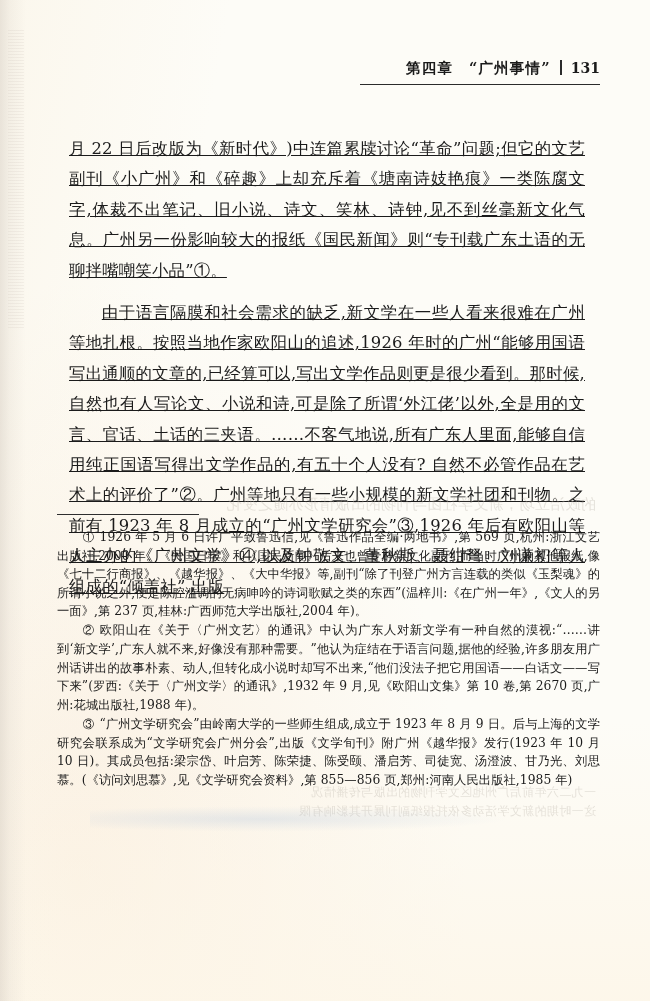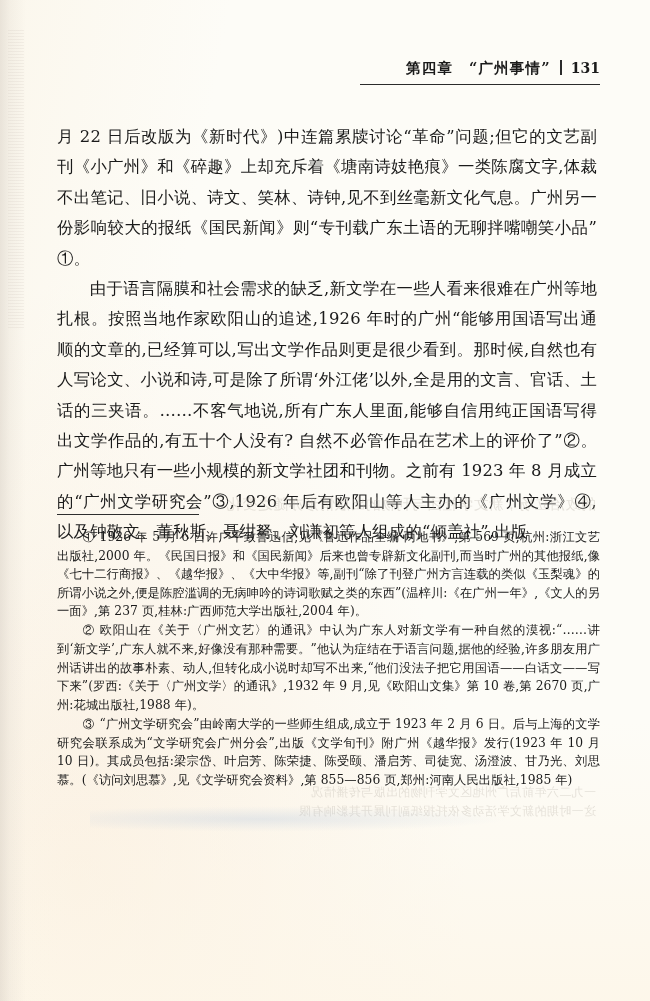--- a/index.html
+++ b/index.html
@@ -95,22 +95,23 @@
     left: 57px;
     top: 122px;
     width: 540px;
   }
   .body-para {
     font-size: 16.4px;
     line-height: 30.4px;
     text-align: justify;
     text-align-last: left;
     letter-spacing: 0.2px;
-    margin: 0;
+    margin: 12px;
     text-justify: inter-ideograph;
+    text-decoration: underline;
   }
   .body-para.indented {
     text-indent: 2em;
   }
 
   
   .fn-rule {
     position: absolute;
     left: 57px;
     top: 514px;
@@ -199,17 +200,17 @@
   <div class="fn-rule"></div>
 
   <div class="footnotes">
     <p class="footnote">
       <span class="fn-marker">①</span><span>1926 年 5 月 6 日许广平致鲁迅信,见《鲁迅作品全编·两地书》,第 569 页,杭州:浙江文艺出版社,2000 年。《民国日报》和《国民新闻》后来也曾专辟新文化副刊,而当时广州的其他报纸,像《七十二行商报》、《越华报》、《大中华报》等,副刊“除了刊登广州方言连载的类似《玉梨魂》的所谓小说之外,便是陈腔滥调的无病呻吟的诗词歌赋之类的东西”(温梓川:《在广州一年》,《文人的另一面》,第 237 页,桂林:广西师范大学出版社,2004 年)。</span>
     </p>
     <p class="footnote">
       <span class="fn-marker">②</span><span>欧阳山在《关于〈广州文艺〉的通讯》中认为广东人对新文学有一种自然的漠视:“……讲到‘新文学’,广东人就不来,好像没有那种需要。”他认为症结在于语言问题,据他的经验,许多朋友用广州话讲出的故事朴素、动人,但转化成小说时却写不出来,“他们没法子把它用国语——白话文——写下来”(罗西:《关于〈广州文学〉的通讯》,1932 年 9 月,见《欧阳山文集》第 10 卷,第 2670 页,广州:花城出版社,1988 年)。</span>
     </p>
     <p class="footnote">
-      <span class="fn-marker">③</span><span>“广州文学研究会”由岭南大学的一些师生组成,成立于 1923 年 2 月 6 日。后与上海的文学研究会联系成为“文学研究会广州分会”,出版《文学旬刊》附广州《越华报》发行(1923 年 10 月 10 日)。其成员包括:梁宗岱、叶启芳、陈荣捷、陈受颐、潘启芳、司徒宽、汤澄波、甘乃光、刘思慕。(《访问刘思慕》,见《文学研究会资料》,第 855—856 页,郑州:河南人民出版社,1985 年)</span>
+      <span class="fn-marker">③</span><span>“广州文学研究会”由岭南大学的一些师生组成,成立于 1923 年 8 月 9 日。后与上海的文学研究会联系成为“文学研究会广州分会”,出版《文学旬刊》附广州《越华报》发行(1923 年 10 月 10 日)。其成员包括:梁宗岱、叶启芳、陈荣捷、陈受颐、潘启芳、司徒宽、汤澄波、甘乃光、刘思慕。(《访问刘思慕》,见《文学研究会资料》,第 855—856 页,郑州:河南人民出版社,1985 年)</span>
     </p>
   </div>
 
 </div>
 
 </body></html>

